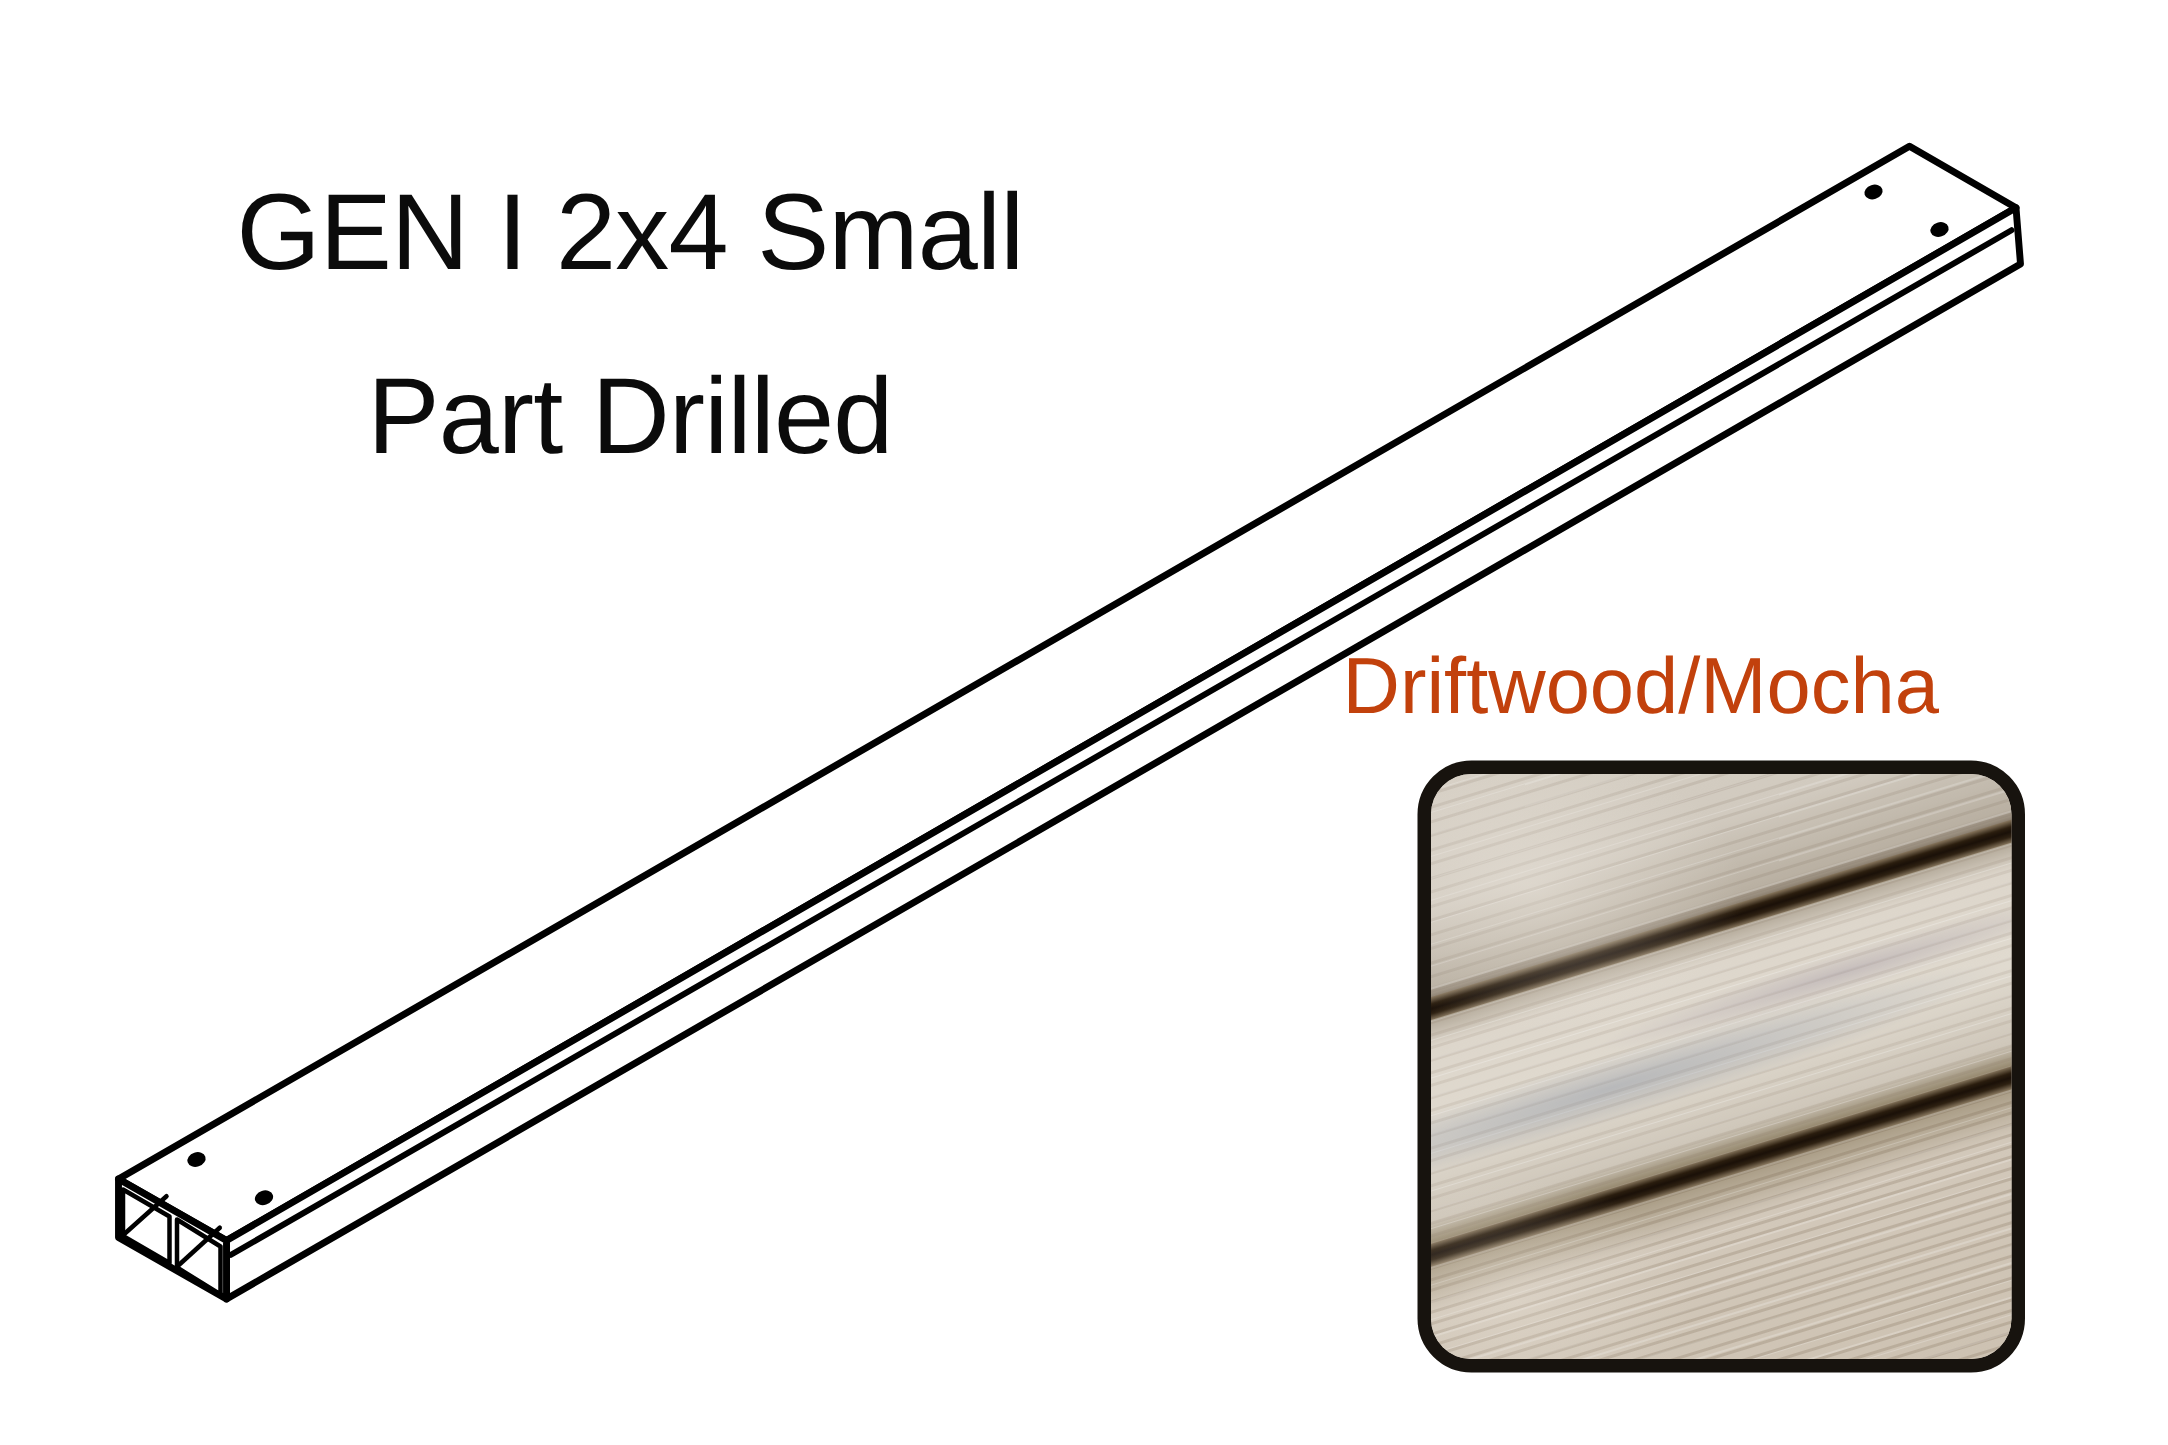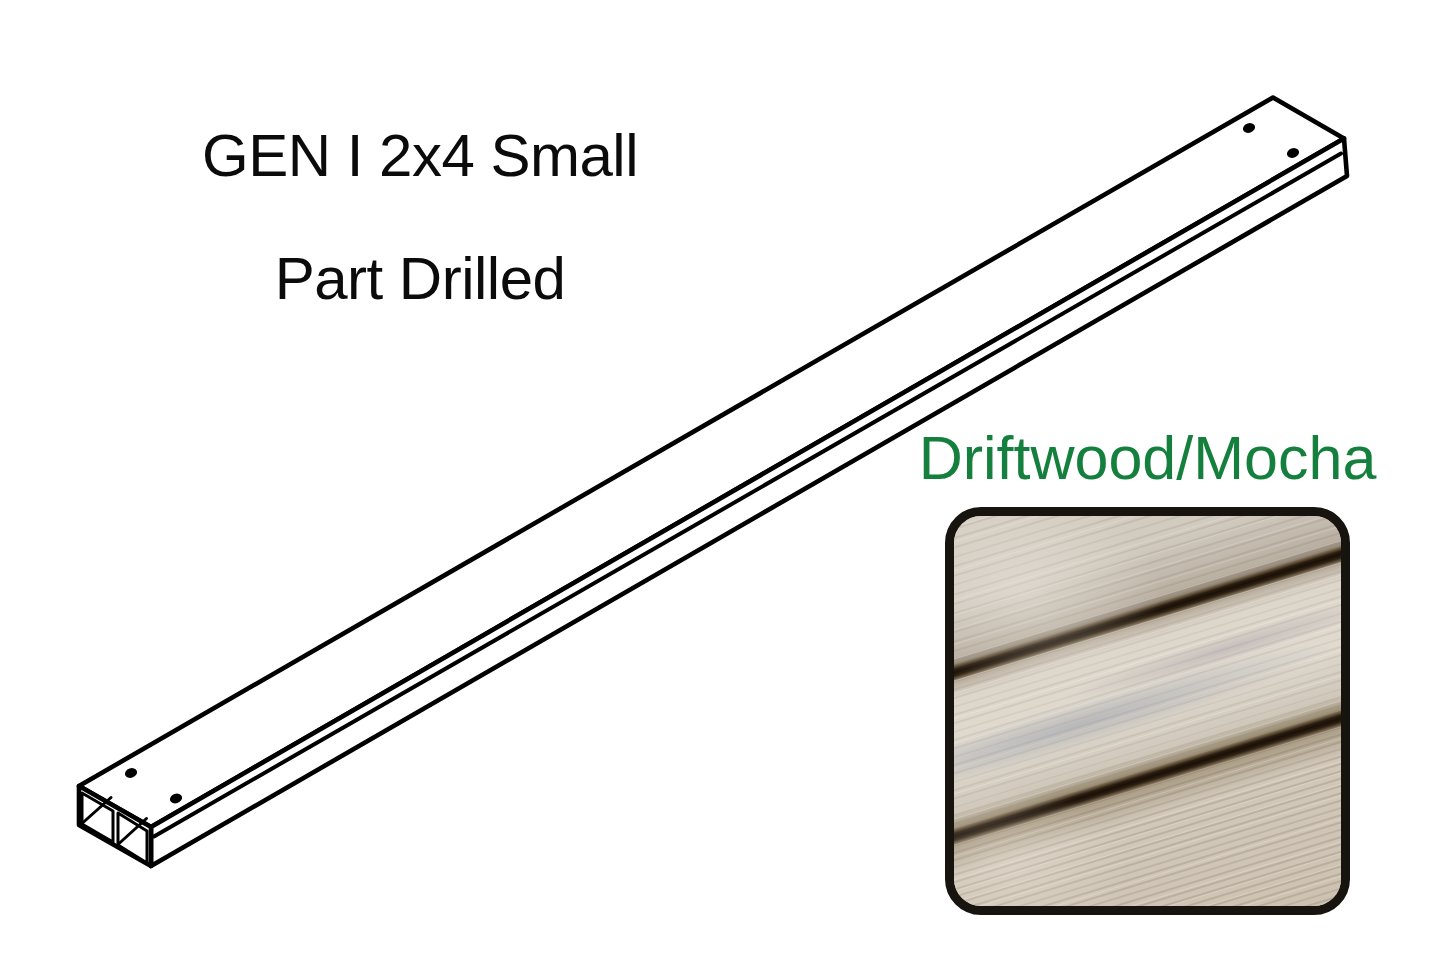--- a/index.html
+++ b/index.html
@@ -17,36 +17,36 @@
   }
 
   
   .title {
     position: absolute;
     left: 70px;
     top: 94px;
     width: 700px;
     text-align: center;
     color: #0b0b0b;
-    font-size: 60px;
+    font-size: 72px;
     line-height: 123px;
     font-weight: 400;
     letter-spacing: -0.5px;
     white-space: nowrap;
   }
 
   
   .color-label {
     position: absolute;
     left: 895px;
     top: 424px;
     width: 505px;
-    text-align: center;
-    color: #15803d;
-    font-size: 61px;
+    text-align: left;
+    color: #c2410c;
+    font-size: 53px;
     line-height: 68px;
     font-weight: 400;
     white-space: nowrap;
   }
 
   
   .plank-svg {
     position: absolute;
     left: 0;
     top: 0;

